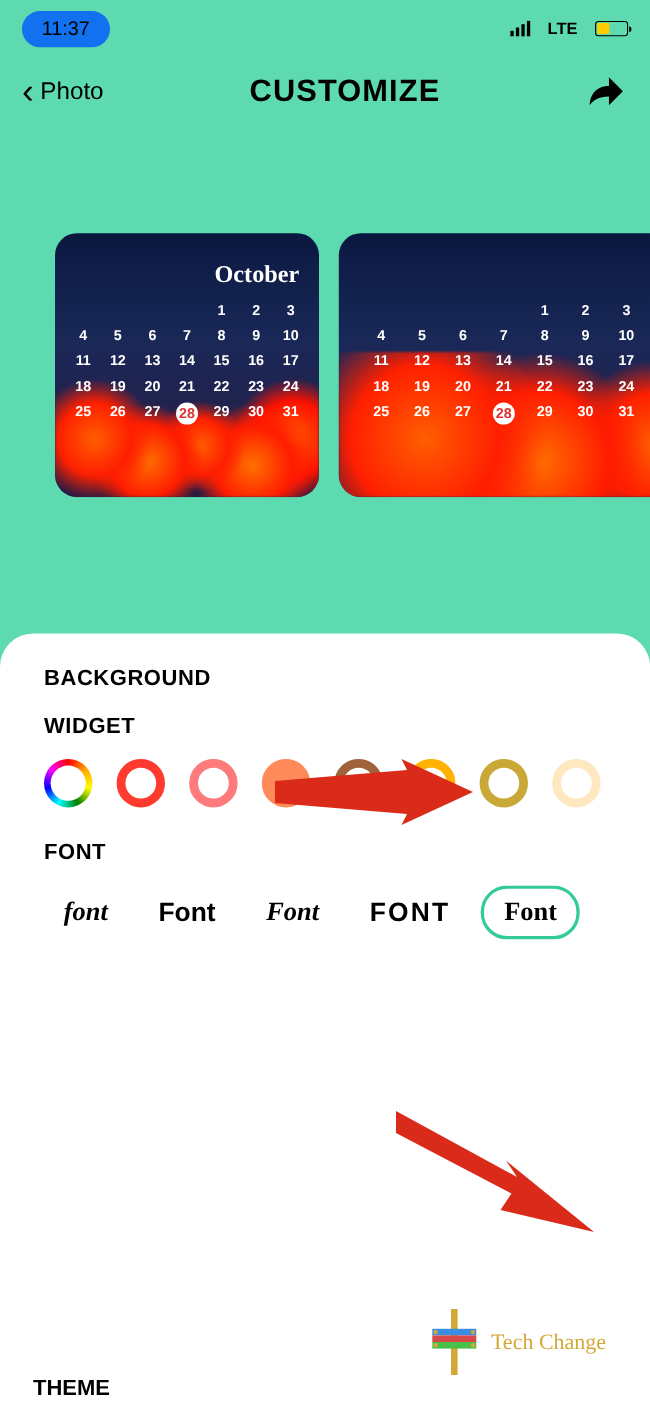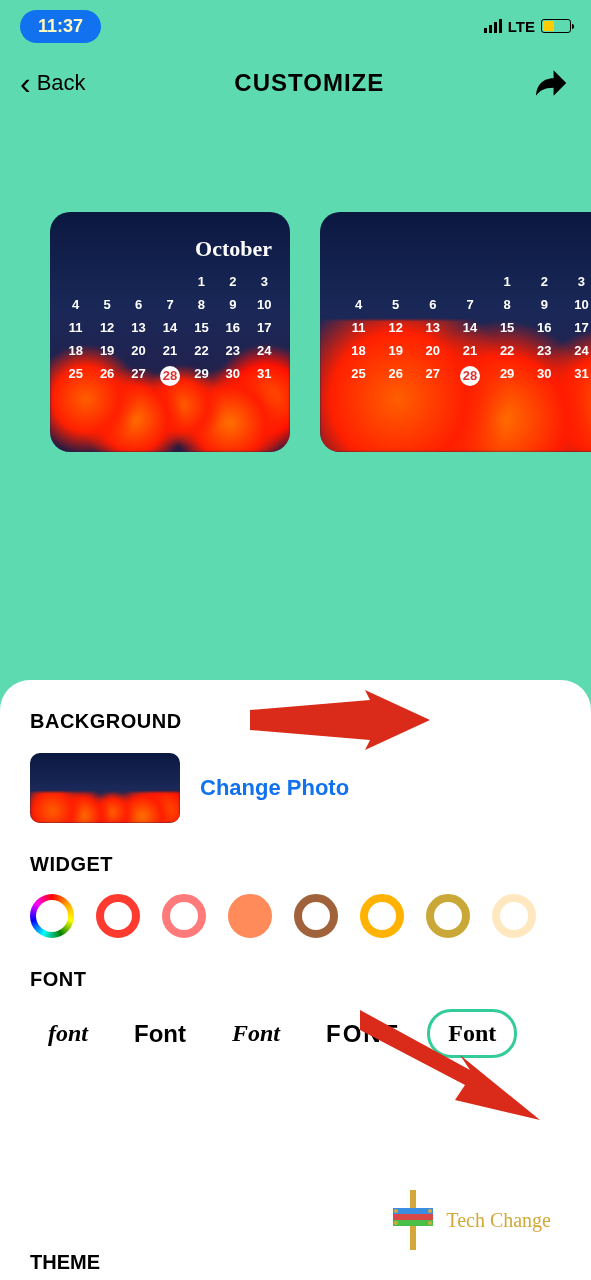--- a/index.html
+++ b/index.html
@@ -1,56 +1,56 @@
 <!DOCTYPE html>
 <html><head>
 <meta charset="utf-8">
 <style>
 * { margin: 0; padding: 0; box-sizing: border-box; font-family: -apple-system, BlinkMacSystemFont, 'Segoe UI', sans-serif; }
 body { width: 591px; height: 1280px; background: #5ddab0; position: relative; overflow: hidden; }
 
 
 .status-bar { display: flex; justify-content: space-between; align-items: center; padding: 8px 20px 0 20px; height: 44px; }
-.time-pill { background: #1171ee; color: #fef9c3; border-radius: 20px; padding: 6px 18px; font-size: 18px; font-weight: 700; }
-.status-right { display: flex; align-items: center; gap: 6px; }
+.time-pill { background: #1171ee; color: #000000; border-radius: 20px; padding: 6px 18px; font-size: 18px; font-weight: 400; }
+.status-right { display: flex; align-items: center; gap: 16px; }
 .signal-bars { display: flex; align-items: flex-end; gap: 2px; height: 14px; }
 .signal-bars span { width: 3px; background: #000; }
 .signal-bars span:nth-child(1){height:5px}.signal-bars span:nth-child(2){height:8px}.signal-bars span:nth-child(3){height:11px}.signal-bars span:nth-child(4){height:14px}
 .lte { font-weight: 600; font-size: 15px; }
 .battery { width: 30px; height: 14px; border: 1.5px solid #000; border-radius: 3px; position: relative; }
 .battery::after { content: ''; position: absolute; right: -4px; top: 4px; width: 2px; height: 5px; background: #000; border-radius: 0 2px 2px 0; }
 .battery-fill { position: absolute; left: 1px; top: 1px; bottom: 1px; width: 40%; background: #ffcc00; border-radius: 1px; }
 
 
 .header { display: flex; align-items: center; justify-content: space-between; padding: 20px 20px 10px 20px; }
 .back-btn { display: flex; align-items: center; gap: 6px; font-size: 22px; font-weight: 500; color: #000; }
 .back-chevron { font-size: 32px; font-weight: 300; line-height: 0; }
-.title { font-size: 24px; font-weight: 900; letter-spacing: 1px; }
+.title { font-size: 28px; font-weight: 900; letter-spacing: 1px; }
 .share-icon { width: 38px; height: 38px; }
 
 
-.preview-area { display: flex; gap: 30px; padding: 100px 0 0 50px; overflow: hidden; }
+.preview-area { display: flex; gap: 18px; padding: 100px 0 0 50px; overflow: hidden; }
 .widget-preview { width: 240px; height: 240px; border-radius: 20px; overflow: hidden; position: relative; background: linear-gradient(180deg, #0a1840 0%, #1a2858 40%, #2a1a40 100%); flex-shrink: 0; }
 .widget-preview.wide { width: 520px; }
 .widget-inner { position: absolute; inset: 0; }
 .pumpkins { position: absolute; bottom: 0; left: 0; right: 0; height: 55%; background: 
   radial-gradient(circle at 15% 60%, #ff6a00 0%, #ff3300 15%, transparent 25%),
   radial-gradient(circle at 35% 75%, #ff7a00 0%, #e62e00 18%, transparent 28%),
   radial-gradient(circle at 55% 65%, #ff6a00 0%, #ff3300 16%, transparent 26%),
   radial-gradient(circle at 75% 78%, #ff7a00 0%, #e62e00 17%, transparent 27%),
   radial-gradient(circle at 90% 60%, #ff6a00 0%, #cc2200 15%, transparent 24%);
   filter: blur(1px) saturate(1.5);
 }
 .month-label { position: absolute; top: 24px; right: 18px; color: #fff; font-size: 22px; font-weight: bold; font-family: Georgia, serif; }
 .cal-grid { position: absolute; top: 62px; left: 10px; right: 10px; display: grid; grid-template-columns: repeat(7,1fr); gap: 8px 0; color: #fff; font-size: 13px; font-weight: 600; text-align: center; }
 .cal-grid span { display: block; }
 .cal-grid .today { background: #fff; color: #d33; border-radius: 50%; width: 20px; height: 20px; line-height: 20px; margin: 0 auto; }
 
 
-.sheet { position: absolute; bottom: 0; left: 0; right: 0; background: #fff; border-radius: 30px 30px 0 0; padding: 30px 30px 0 30px; height: 600px; }
+.sheet { position: absolute; bottom: 0; left: 0; right: 0; background: #fff; border-radius: 30px 30px 0 0; padding: 30px 30px 0 40px; height: 704px; }
 .section-title { font-size: 20px; font-weight: 800; letter-spacing: 0.5px; margin-bottom: 18px; margin-top: 10px; }
 
 .bg-row { display: flex; align-items: center; justify-content: space-between; margin-bottom: 20px; }
 .photo-pill { background: #ff3b30; color: #fff; border-radius: 30px; padding: 12px 26px 12px 14px; display: flex; align-items: center; gap: 12px; font-size: 22px; font-weight: 700; }
 .trash { width: 24px; height: 24px; }
 
 .change-photo-row { display: flex; align-items: center; gap: 20px; margin-bottom: 30px; }
 .thumb { width: 150px; height: 70px; border-radius: 10px; background: linear-gradient(180deg,#0a1840 0%,#1a2858 50%,#2a1a40 100%); position: relative; overflow: hidden; }
 .thumb .pumpkins { height: 45%; }
 .change-photo-link { color: #1171ee; font-size: 22px; font-weight: 700; }
@@ -94,21 +94,21 @@
     <span class="lte">LTE</span>
     <div class="battery">
         <div class="battery-fill"></div>
       </div>
   </div>
 </div>
 
 <div class="header">
   <div class="back-btn">
     <span class="back-chevron">‹</span>
-    <span>Back</span>
+    <span>Photo</span>
   </div>
   <div class="title">CUSTOMIZE</div>
   <svg class="share-icon" viewBox="0 0 24 24" fill="#000">
       <path d="M21 12l-8-8v5C5 9 2 15 2 20c2-3 5-5 11-5v5l8-8z"></path>
     </svg>
 </div>
 
 <div class="preview-area">
   <div class="widget-preview">
     <div class="widget-inner">
@@ -197,26 +197,20 @@
     </div>
   </div>
 </div>
 
 <div class="sheet">
 
   <div class="bg-row">
     <div class="section-title" style="margin:0">BACKGROUND</div>
   </div>
 
-  <div class="change-photo-row">
-    <div class="thumb">
-        <div class="pumpkins"></div>
-      </div>
-    <div class="change-photo-link">Change Photo</div>
-  </div>
 
   <div class="section-title">WIDGET</div>
   <div class="theme-row">
     <div class="color-circle rainbow"></div>
     <div class="color-circle" style="border-color:#ff3b30"></div>
     <div class="color-circle" style="border-color:#ff7a7a"></div>
     <div class="color-circle" style="border-color:#ff8a5a;background:#ff8a5a"></div>
     <div class="color-circle" style="border-color:#a0623a"></div>
     <div class="color-circle" style="border-color:#ffb300"></div>
     <div class="color-circle" style="border-color:#c9a838"></div>

